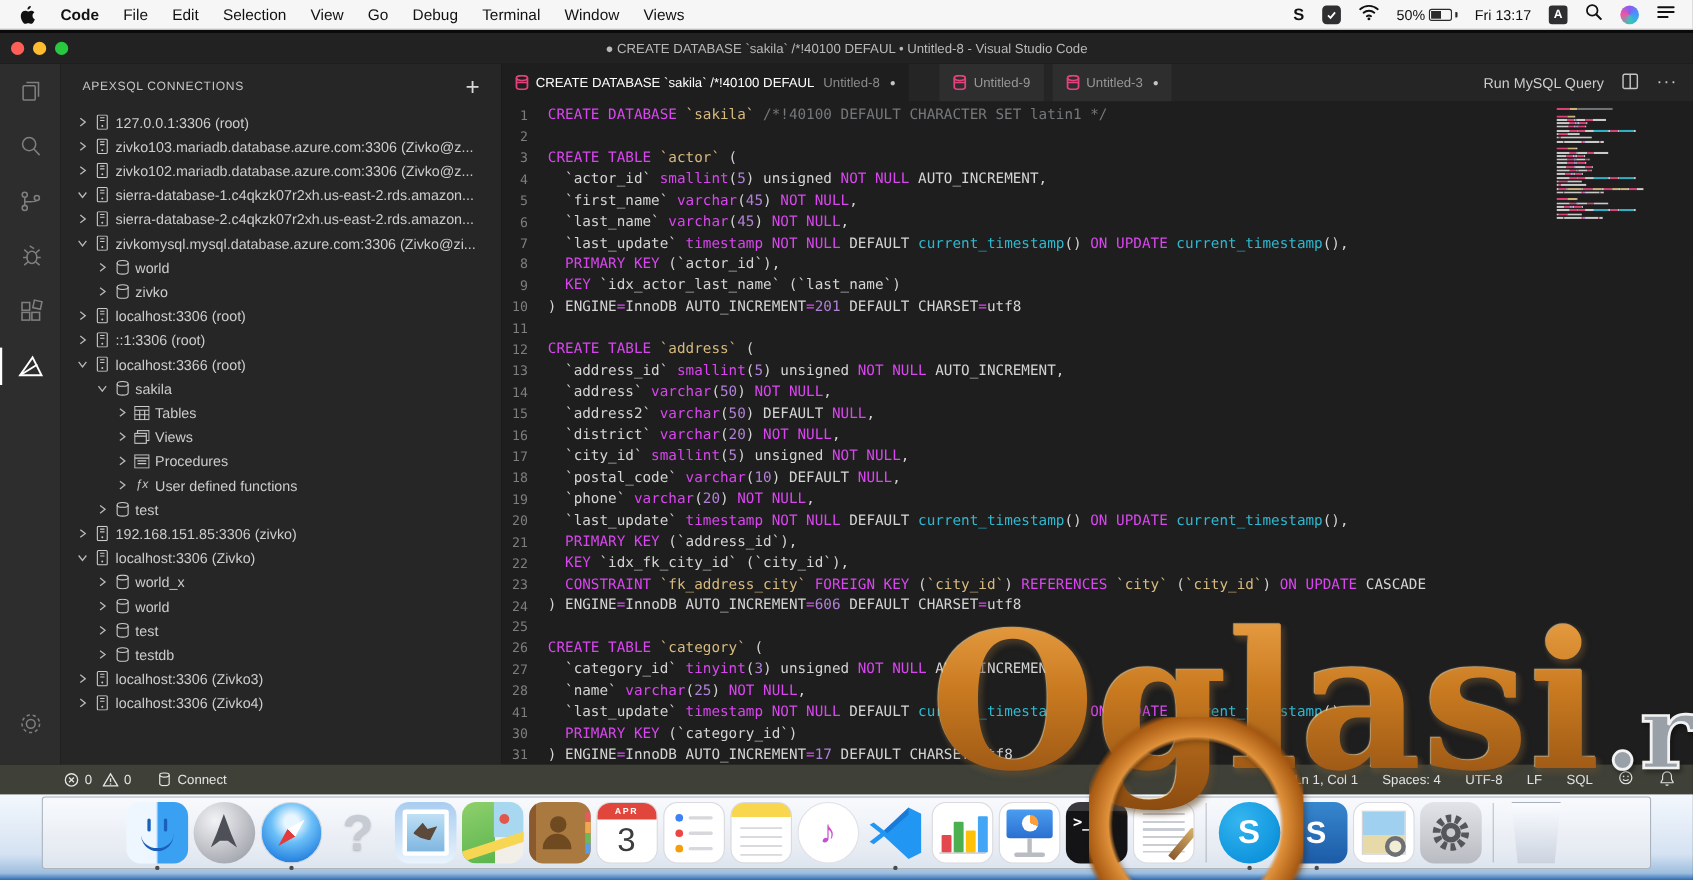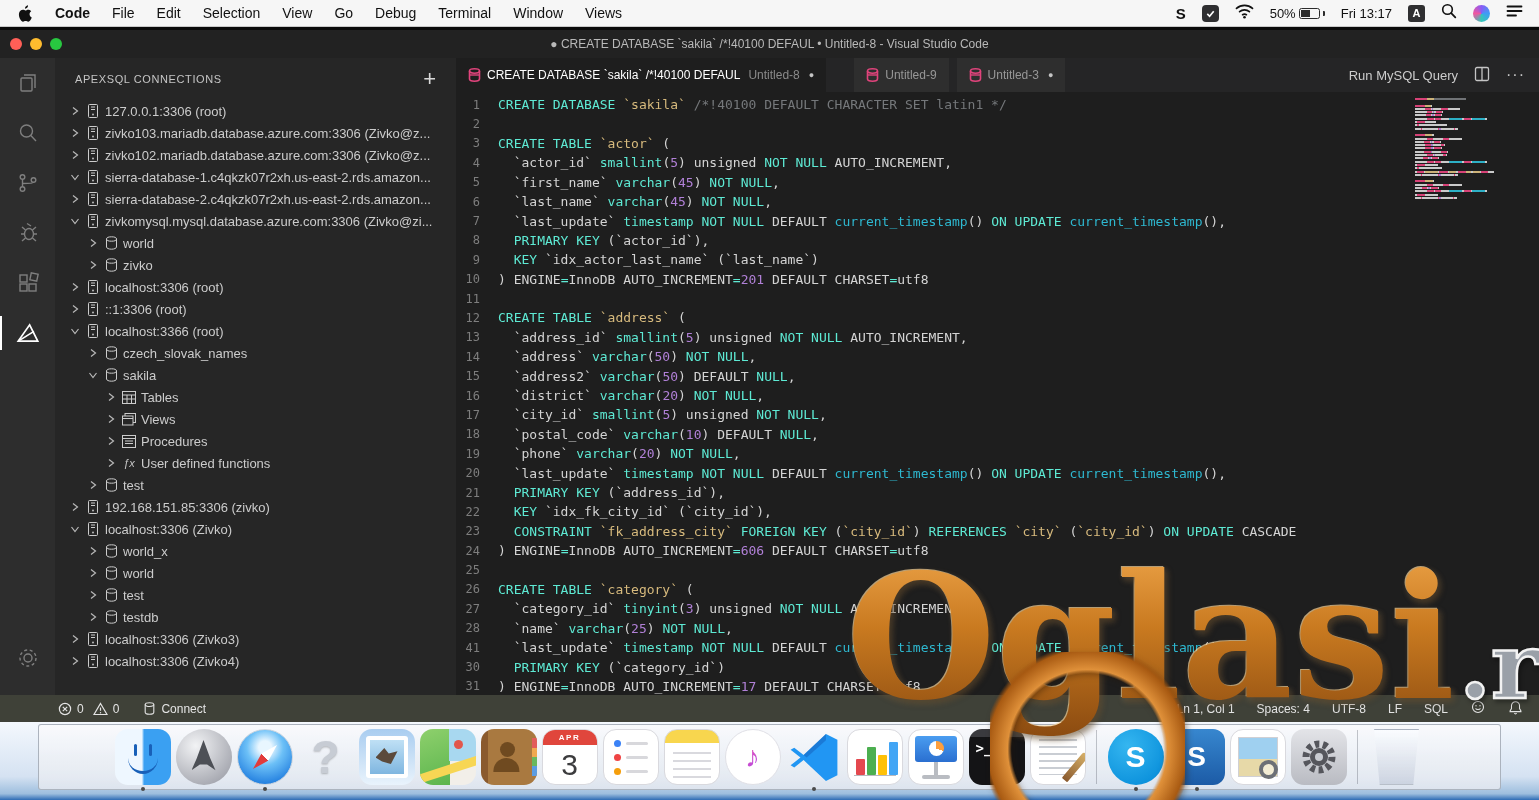--- a/index.html
+++ b/index.html
@@ -61,21 +61,21 @@
   .tab .dbicon { margin-right:6px; display:flex; }
   .tab .secondary { color:#8a8a8a; margin-left:8px; }
   .tab .mod-dot { margin-left:9px; font-size:9px; color:#c5c5c5; }
   .editor-actions { margin-left:auto; display:flex; align-items:center; gap:16px; padding-right:14px; color:#cccccc; font-size:13px; }
   .ellipsis { font-size:16px; letter-spacing:1px; color:#c5c5c5; }
 
   .code { position:absolute; top:34px; left:0; right:0; bottom:0; padding-top:3px; font-family:"DejaVu Sans Mono", monospace; }
   .cl { display:flex; height:19.4px; align-items:center; }
   .ln { width:42px; text-align:right; padding-right:18px; color:#7e7e7e; font-size:12px; flex-shrink:0; font-family:"DejaVu Sans Mono", monospace; }
   .lc { white-space:pre; font-size:13px; }
-  .t-k { color:#5eead4; } .t-i { color:#d7ba7d; } .t-n { color:#b180d7; }
+  .t-k { color:#d946ef; } .t-i { color:#d7ba7d; } .t-n { color:#b180d7; }
   .t-f { color:#2eb8d0; } .t-c { color:#75787b; } .t-p { color:#d4d4d4; }
 
   .minimap { position:absolute; top:40px; right:14px; width:110px; height:115px; overflow:hidden; opacity:0.95; }
   .mm-line { height:2px; margin-bottom:1.3px; white-space:nowrap; overflow:hidden; }
   .mm-line i { display:inline-block; height:2px; vertical-align:top; }
 
   
   .statusbar { position:absolute; top:695px; left:0; right:0; height:27px; background:#3f4138; display:flex; align-items:center; font-size:12px; color:#e4e4e4; z-index:6; }
   .sb-left { display:flex; align-items:center; gap:7px; padding-left:58px; }
   .sb-group { display:flex; align-items:center; gap:5px; }
@@ -454,34 +454,20 @@
               <svg width="12" height="14" viewBox="0 0 12 14">
                 <rect x="1.5" y="0.5" width="9" height="13" rx="1" fill="none" stroke="#cccccc"></rect>
                 <line x1="4" y1="3" x2="8" y2="3" stroke="#cccccc"></line>
                 <line x1="4" y1="5.5" x2="8" y2="5.5" stroke="#cccccc"></line>
                 <circle cx="6" cy="10.5" r="0.9" fill="#cccccc"></circle>
               </svg>
             </span>
             <span class="tlabel">localhost:3366 (root)</span>
           </div>
           <div class="tree-row" style="padding-left: 30px;">
-            <span class="chev">
-              <svg width="10" height="10" viewBox="0 0 10 10">
-                <path d="M3 1.5 L7.5 5 L3 8.5" fill="none" stroke="#b9b9b9" stroke-width="1.2"></path>
-              </svg>
-            </span>
-            <span class="ticon">
-              <svg width="13" height="14" viewBox="0 0 13 14">
-                <ellipse cx="6.5" cy="3" rx="5" ry="2.2" fill="none" stroke="#cccccc"></ellipse>
-                <path d="M1.5 3 V11 c0 1.2 2.2 2.2 5 2.2 s5 -1 5 -2.2 V3" fill="none" stroke="#cccccc"></path>
-              </svg>
-            </span>
-            <span class="tlabel">czech_slovak_names</span>
-          </div>
-          <div class="tree-row" style="padding-left: 30px;">
             <span class="chev open">
               <svg width="10" height="10" viewBox="0 0 10 10">
                 <path d="M3 1.5 L7.5 5 L3 8.5" fill="none" stroke="#b9b9b9" stroke-width="1.2"></path>
               </svg>
             </span>
             <span class="ticon">
               <svg width="13" height="14" viewBox="0 0 13 14">
                 <ellipse cx="6.5" cy="3" rx="5" ry="2.2" fill="none" stroke="#cccccc"></ellipse>
                 <path d="M1.5 3 V11 c0 1.2 2.2 2.2 5 2.2 s5 -1 5 -2.2 V3" fill="none" stroke="#cccccc"></path>
               </svg>

